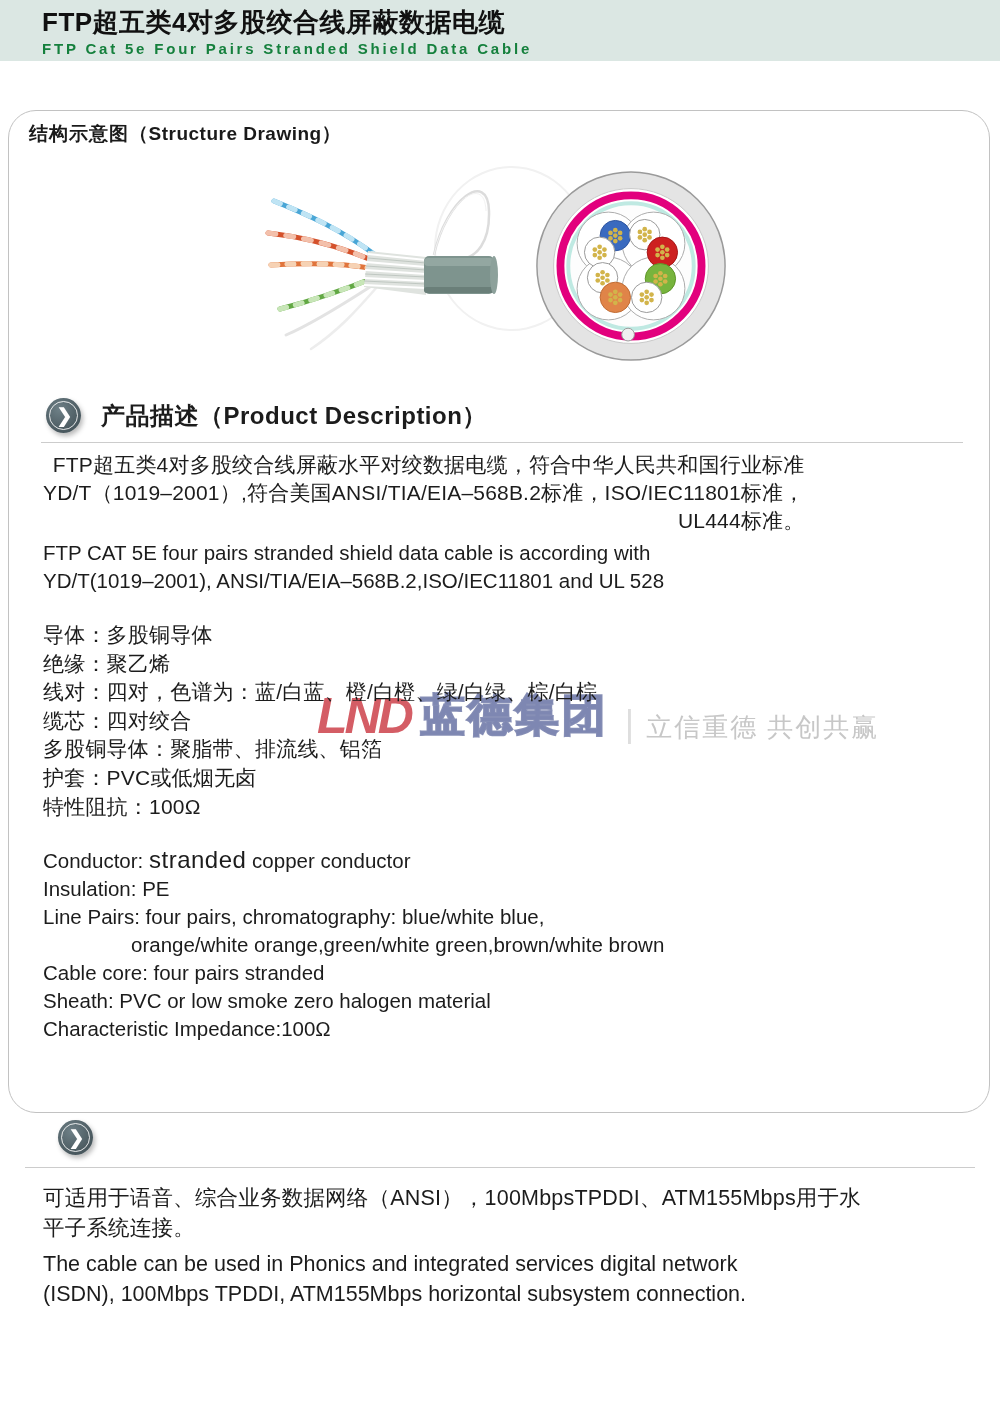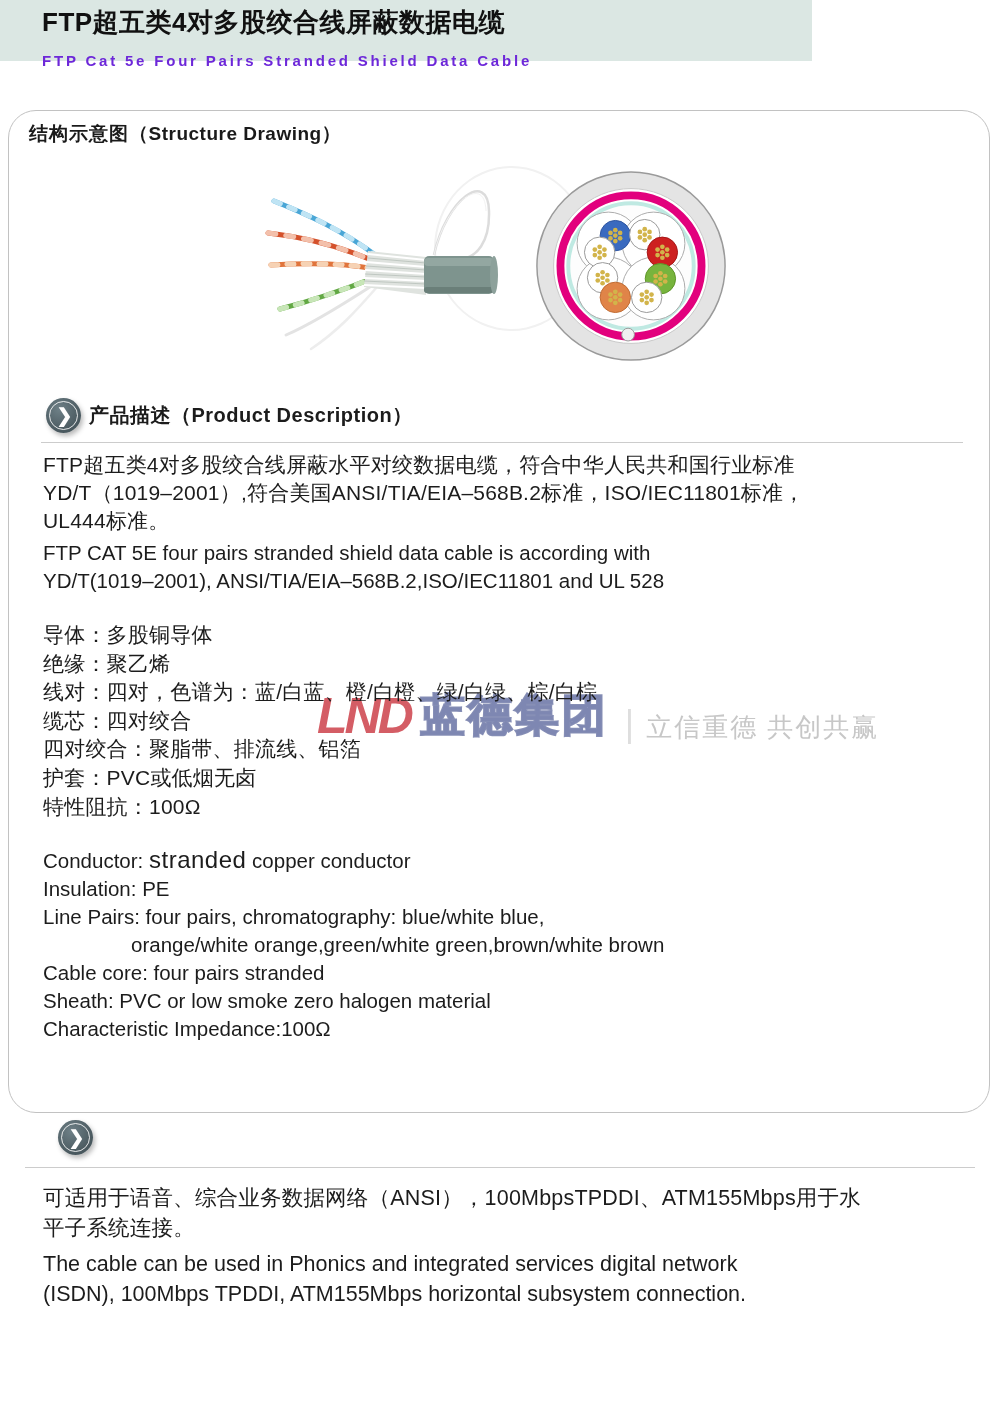--- a/index.html
+++ b/index.html
@@ -7,31 +7,31 @@
   body {
     width: 1000px; height: 1425px;
     background: #ffffff;
     font-family: "Liberation Sans", sans-serif;
     color: #1c1c1c;
     position: relative;
     overflow: hidden;
   }
   
   .header-band {
-    position: absolute; left: 0; top: 2; width: 812px; height: 61px;
+    position: absolute; left: 0; top: 2; width: 1000px; height: 61px;
     background: #dbe7e3;
     padding: 7px 0 0 42px;
   }
   .header-title {
     font-size: 26px; font-weight: bold; letter-spacing: 0.5px; color: #111;
     line-height: 30px;
   }
   .header-subtitle {
-    font-size: 15px; font-weight: bold; letter-spacing: 2.8px; color: #6d28d9;
-    line-height: 20px; margin-top: 14px;
+    font-size: 15px; font-weight: bold; letter-spacing: 2.8px; color: #15803d;
+    line-height: 20px; margin-top: 2px;
   }
   
   .main-box {
     position: absolute; left: 8px; top: 110px; width: 982px; height: 1003px;
     border: 1px solid #c2c2c2; border-radius: 28px; background: #fff;
   }
   .structure-label {
     position: absolute; left: 20px; top: 10px;
     font-size: 19px; font-weight: 600; letter-spacing: 1px; color: #1a1a1a;
   }
@@ -53,26 +53,26 @@
   }
   .chev-icon::before {
     content: ""; position: absolute; inset: 3px; border-radius: 50%;
     border: 1.5px solid rgba(255,255,255,0.85);
   }
   .chev-icon span {
     position: absolute; left: 0; top: 0; width: 35px; height: 35px;
     display: flex; align-items: center; justify-content: center;
     color: #fff; font-size: 19px; font-weight: bold; padding-left: 2px;
   }
-  .section-title { font-size: 20px; font-weight: 600; margin-left: 8px; letter-spacing: 0.5px; }
+  .section-title { font-size: 24px; font-weight: 600; margin-left: 20px; letter-spacing: 0.5px; }
   .divider { position: absolute; height: 1px; background: #cccccc; z-index: 2; }
 
   
   .txt { position: absolute; left: 34px; z-index: 2; }
-  .zh-para div { font-size: 21px; line-height: 28px; letter-spacing: 0.2px; }
+  .zh-para div { font-size: 21px; line-height: 28px; letter-spacing: 0.2px; text-align: right; }
   .en-para div { font-size: 20.5px; line-height: 28px; letter-spacing: 0px; }
   .specs-zh div { font-size: 21px; line-height: 28.6px; letter-spacing: 0.2px; }
   .specs-en div { font-size: 20.5px; line-height: 28px; }
   .specs-en .indent { padding-left: 88px; }
   .emph-big { font-size: 24px; letter-spacing: 0.5px; }
   .perf-zh div { font-size: 21.5px; line-height: 30px; letter-spacing: 0.2px; }
   .perf-en div { font-size: 21.5px; line-height: 30px; }
 
   
   .watermark {
@@ -210,21 +210,21 @@
   <div class="txt en-para" style="top:428px;">
     <div>FTP CAT 5E four pairs stranded shield data cable is according with</div>
     <div>YD/T(1019–2001), ANSI/TIA/EIA–568B.2,ISO/IEC11801 and UL 528</div>
   </div>
 
   <div class="txt specs-zh" style="top:510px;">
     <div>导体：多股铜导体</div>
     <div>绝缘：聚乙烯</div>
     <div>线对：四对，色谱为：蓝/白蓝、橙/白橙、绿/白绿、棕/白棕</div>
     <div>缆芯：四对绞合</div>
-    <div>四对绞合：聚脂带、排流线、铝箔</div>
+    <div>多股铜导体：聚脂带、排流线、铝箔</div>
     <div>护套：PVC或低烟无卤</div>
     <div>特性阻抗：100Ω</div>
   </div>
 
   <div class="watermark">
     <span class="wm-logo">LND</span>
     <span class="wm-logo-cn">蓝德集团</span>
     <span class="wm-sep">|</span>
     <span class="wm-slogan">立信重德  共创共赢</span>
   </div>

